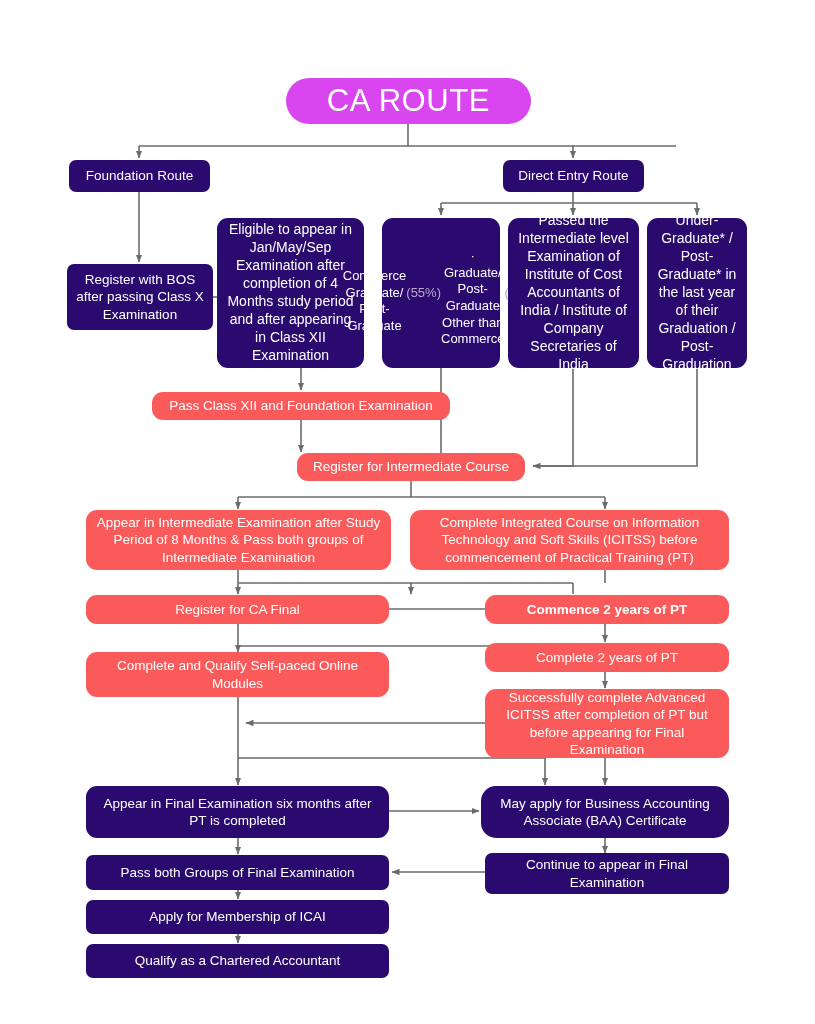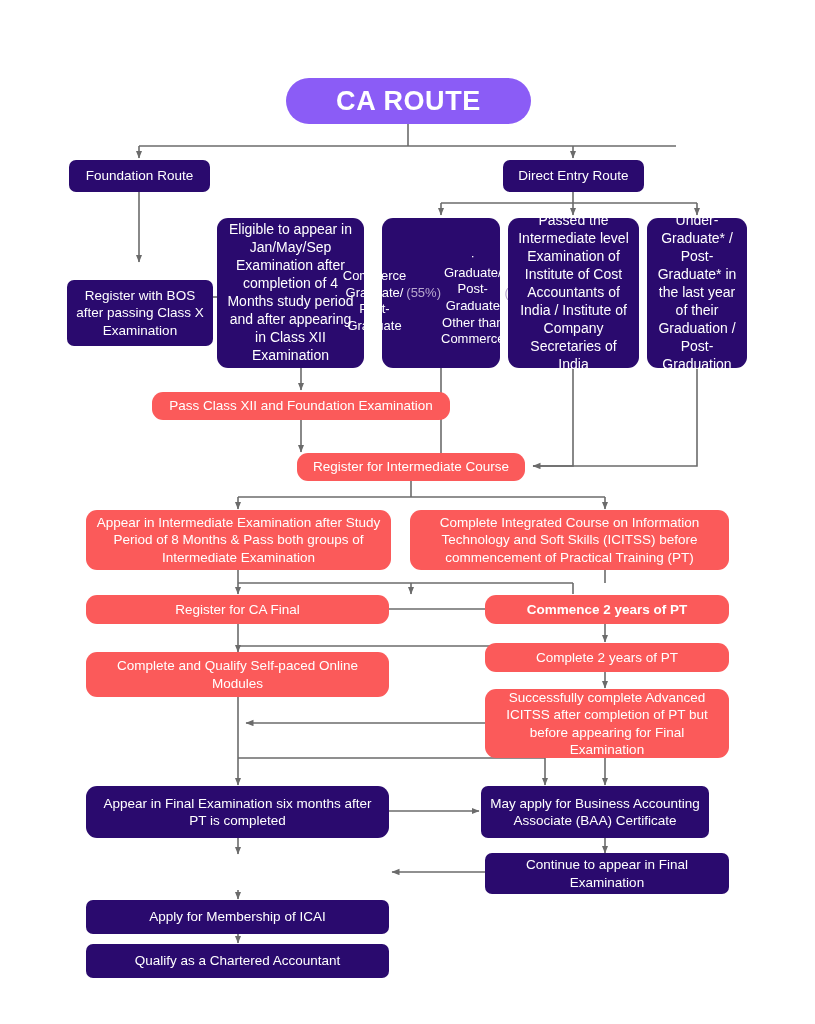--- a/index.html
+++ b/index.html
@@ -27,24 +27,24 @@
     align-items: center;
     justify-content: center;
     text-align: center;
     color: #ffffff;
     line-height: 1.28;
     padding: 4px 8px;
     z-index: 2;
   }
   .node span { display: block; width: 100%; }
   .title-node {
-    background: #8b5cf6;
+    background: #d946ef;
     border-radius: 34px;
-    font-size: 27px;
-    font-weight: bold;
+    font-size: 31px;
+    font-weight: normal;
     letter-spacing: 0.6px;
   }
   .purple { background: #2a0a6e; border-radius: 7px; font-size: 13.5px; }
   .purple-tall { background: #2a0a6e; border-radius: 11px; font-size: 14px; }
   .coral { background: #fb5a5a; border-radius: 11px; font-size: 13.5px; }
   .dim { color: #b9a9cf; }
   .nb { font-size: 13px; }
 </style>
 </head>
 <body>
@@ -133,21 +133,21 @@
   </div>
 
   <div class="node purple" style="left:69px; top:160px; width:141px; height:32px;">
     <span>Foundation Route</span>
   </div>
 
   <div class="node purple" style="left:503px; top:160px; width:141px; height:32px;">
     <span>Direct Entry Route</span>
   </div>
 
-  <div class="node purple" style="left:67px; top:264px; width:146px; height:66px;margin-top:16px;">
+  <div class="node purple" style="left:67px; top:264px; width:146px; height:66px;">
     <span>Register with BOS after passing Class X Examination</span>
   </div>
 
   <div class="node purple-tall" style="left:217px; top:218px; width:147px; height:150px;">
     <span>Eligible to appear in Jan/May/Sep Examination after completion of 4 Months study period and after appearing in Class XII Examination</span>
   </div>
 
   <div class="node purple-tall" style="left:382px; top:218px; width:118px; height:150px; flex-direction:row; justify-content:center;">
     <span class="nb">· Commerce Graduate/ Post-Graduate</span>
     <span class="nb dim">(55%)</span>
@@ -196,24 +196,27 @@
   </div>
 
   <div class="node coral" style="left:485px; top:689px; width:244px; height:69px;">
     <span>Successfully complete Advanced ICITSS after completion of PT but before appearing for Final Examination</span>
   </div>
 
   <div class="node purple" style="left:86px; top:786px; width:303px; height:52px;border-radius:11px;">
     <span>Appear in Final Examination six months after PT is completed</span>
   </div>
 
-  <div class="node purple" style="left:481px; top:786px; width:228px; height:52px;">
+  <div class="node purple" style="left:481px; top:786px; width:248px; height:52px;border-radius:15px;">
     <span>May apply for Business Accounting Associate (BAA) Certificate</span>
   </div>
 
+  <div class="node purple" style="left:86px; top:855px; width:303px; height:35px;">
+    <span>Pass both Groups of Final Examination</span>
+  </div>
 
   <div class="node purple" style="left:485px; top:853px; width:244px; height:41px;">
     <span>Continue to appear in Final Examination</span>
   </div>
 
   <div class="node purple" style="left:86px; top:900px; width:303px; height:34px;">
     <span>Apply for Membership of ICAI</span>
   </div>
 
   <div class="node purple" style="left:86px; top:944px; width:303px; height:34px;">

